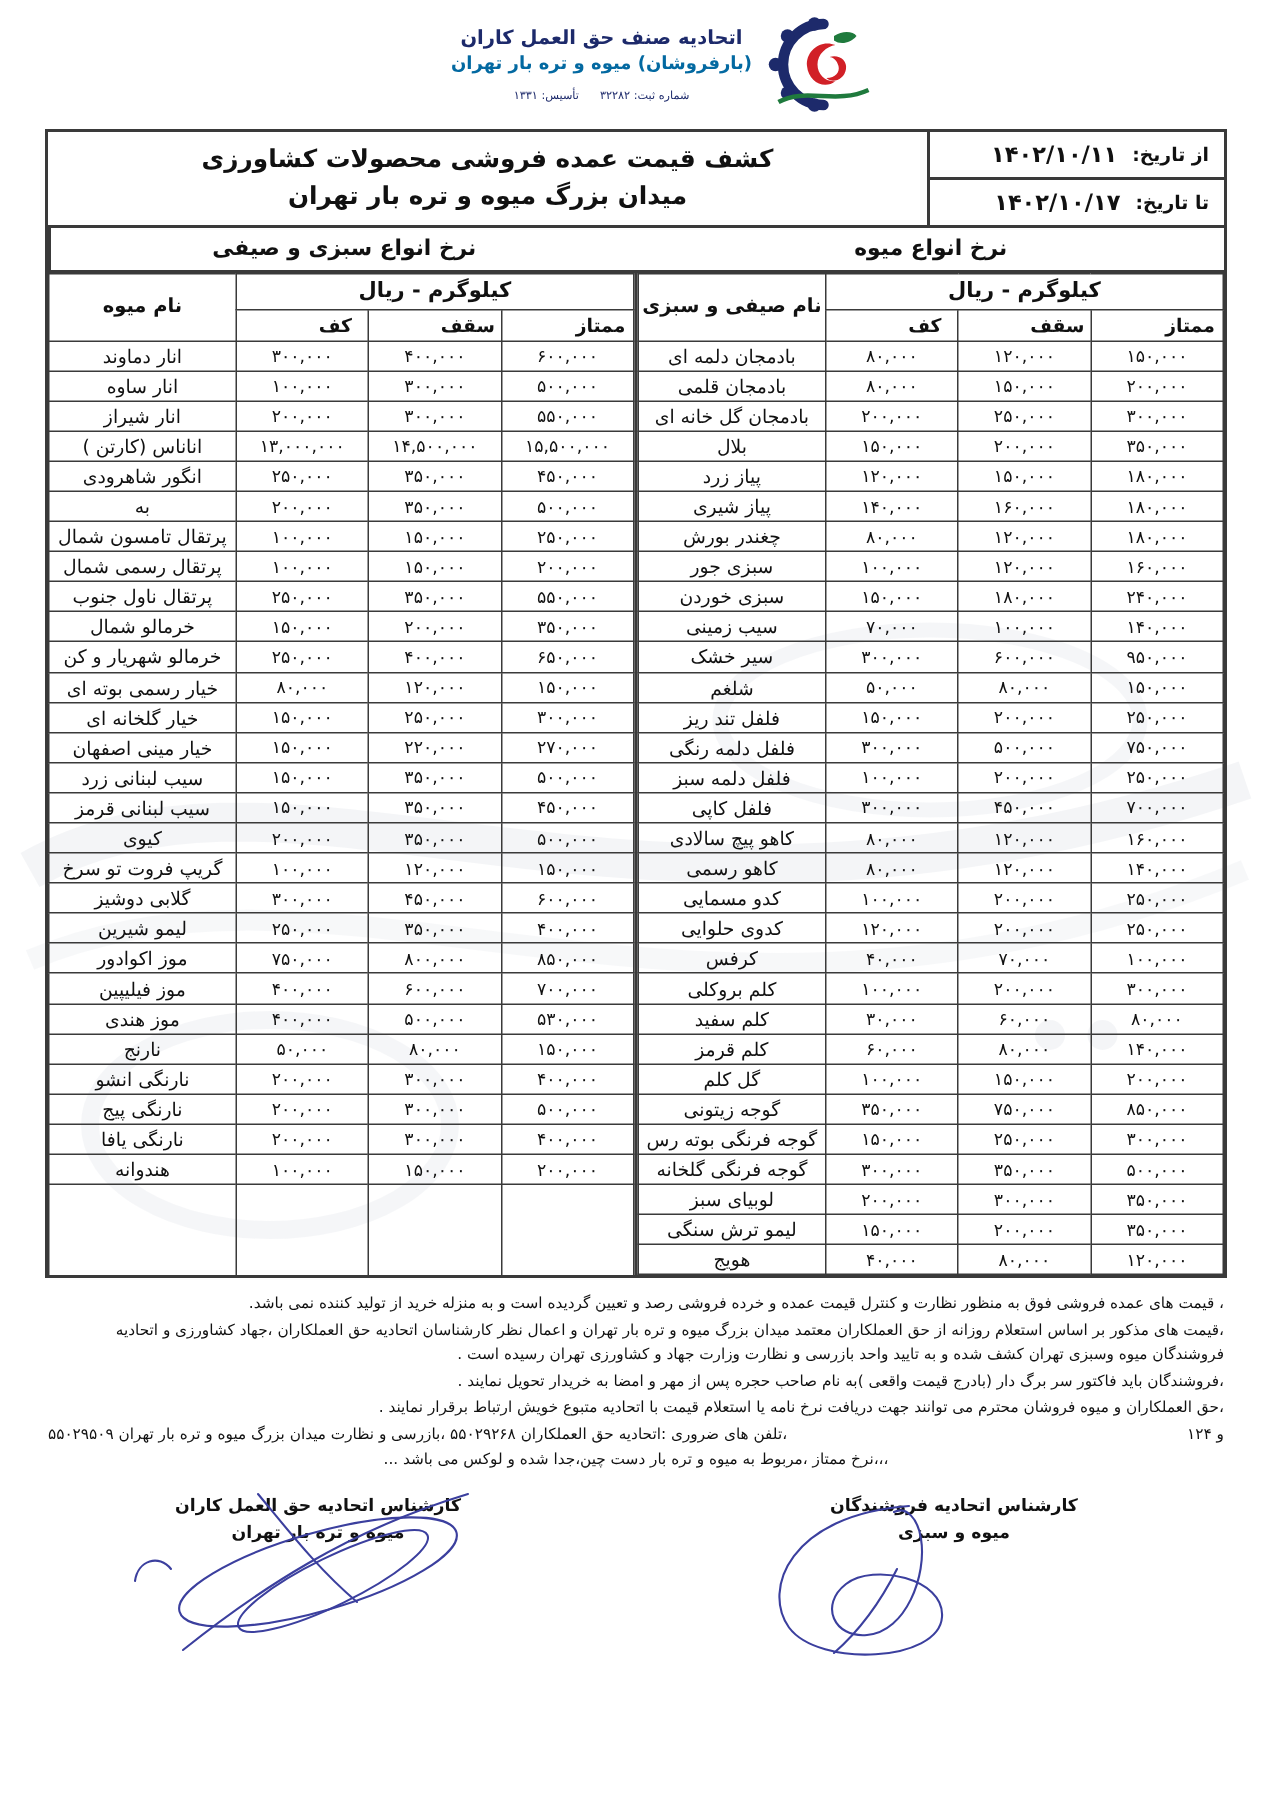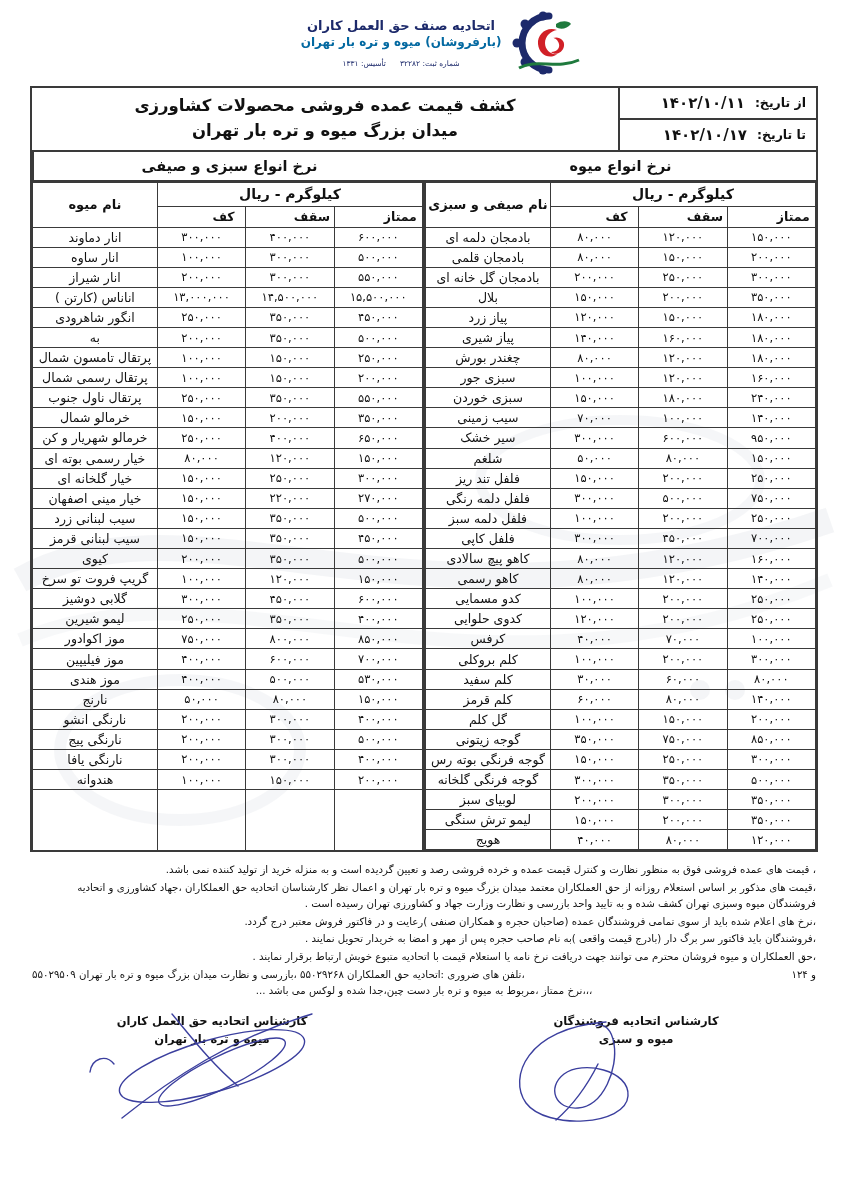--- a/index.html
+++ b/index.html
@@ -606,21 +606,20 @@
             </tbody>
         </table>
       </div>
 
     </div>
   </div>
 
   <div class="notes">
     <p>، قیمت های عمده فروشی فوق  به منظور نظارت و کنترل قیمت عمده و خرده فروشی رصد و تعیین گردیده است و به منزله خرید از تولید کننده نمی باشد.</p>
     <p>،قیمت های مذکور بر اساس استعلام روزانه از حق العملکاران معتمد میدان بزرگ میوه و تره بار تهران و اعمال نظر کارشناسان اتحادیه حق العملکاران ،جهاد کشاورزی و اتحادیه فروشندگان میوه وسبزی تهران کشف شده و به تایید واحد بازرسی و نظارت وزارت جهاد و کشاورزی تهران رسیده است .</p>
-    <p>،نرخ های اعلام شده باید از سوی تمامی فروشندگان عمده (صاحبان حجره و همکاران صنفی )رعایت و در فاکتور فروش معتبر درج گردد.</p>
     <p>،فروشندگان باید فاکتور سر برگ دار (بادرج قیمت واقعی )به نام صاحب حجره پس از مهر و امضا به خریدار تحویل نمایند .</p>
     <p>،حق العملکاران و میوه فروشان محترم می توانند جهت دریافت نرخ نامه یا استعلام قیمت با اتحادیه متبوع خویش ارتباط برقرار نمایند .</p>
     <div class="note-phones">
       <span>و   ۱۲۴</span>
       <span>،تلفن های ضروری :اتحادیه حق العملکاران    ۵۵۰۲۹۲۶۸     ،بازرسی و نظارت میدان بزرگ میوه و تره بار  تهران  ۵۵۰۲۹۵۰۹</span>
     </div>
     <p class="note-center">،،،نرخ ممتاز ،مربوط به میوه و تره بار دست چین،جدا شده و لوکس می باشد ...</p>
   </div>
 
   <div class="signatures">

